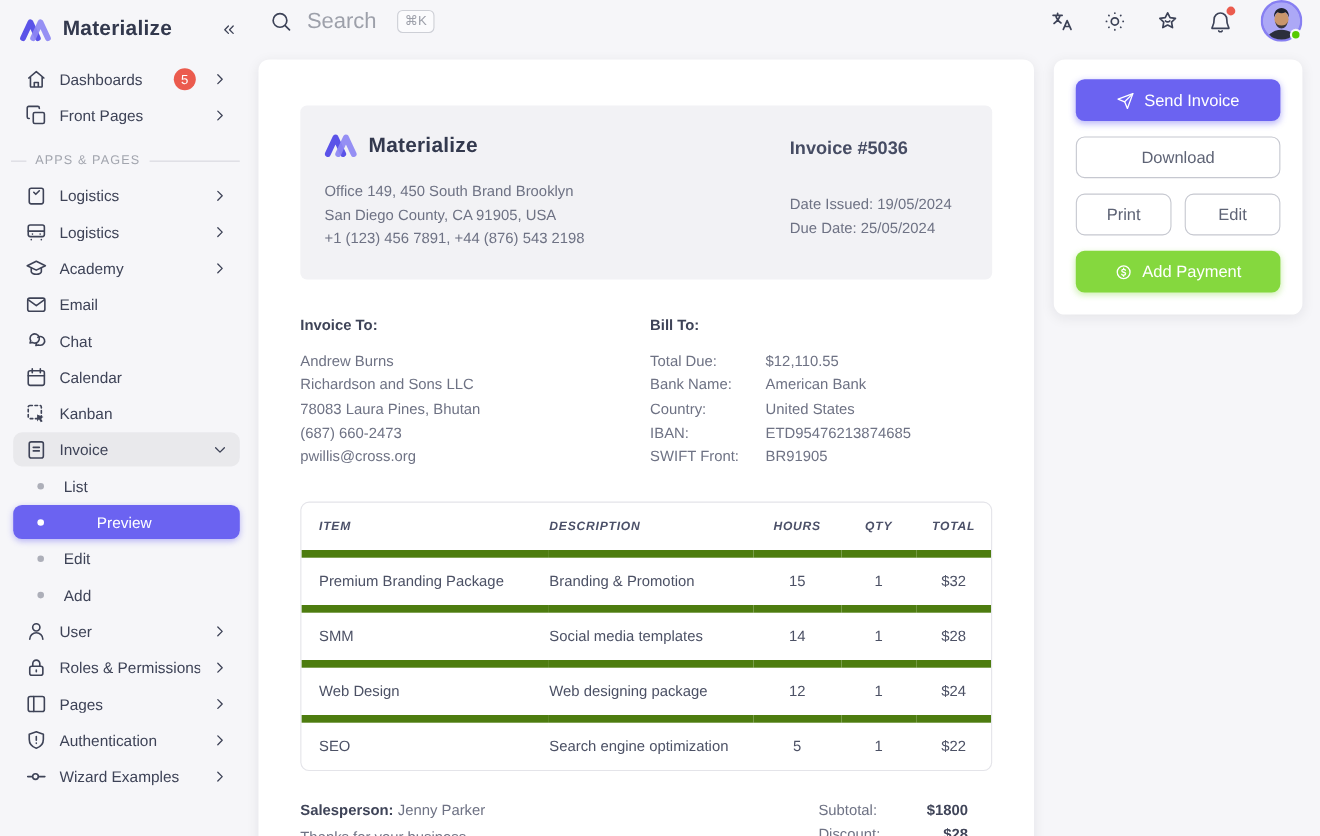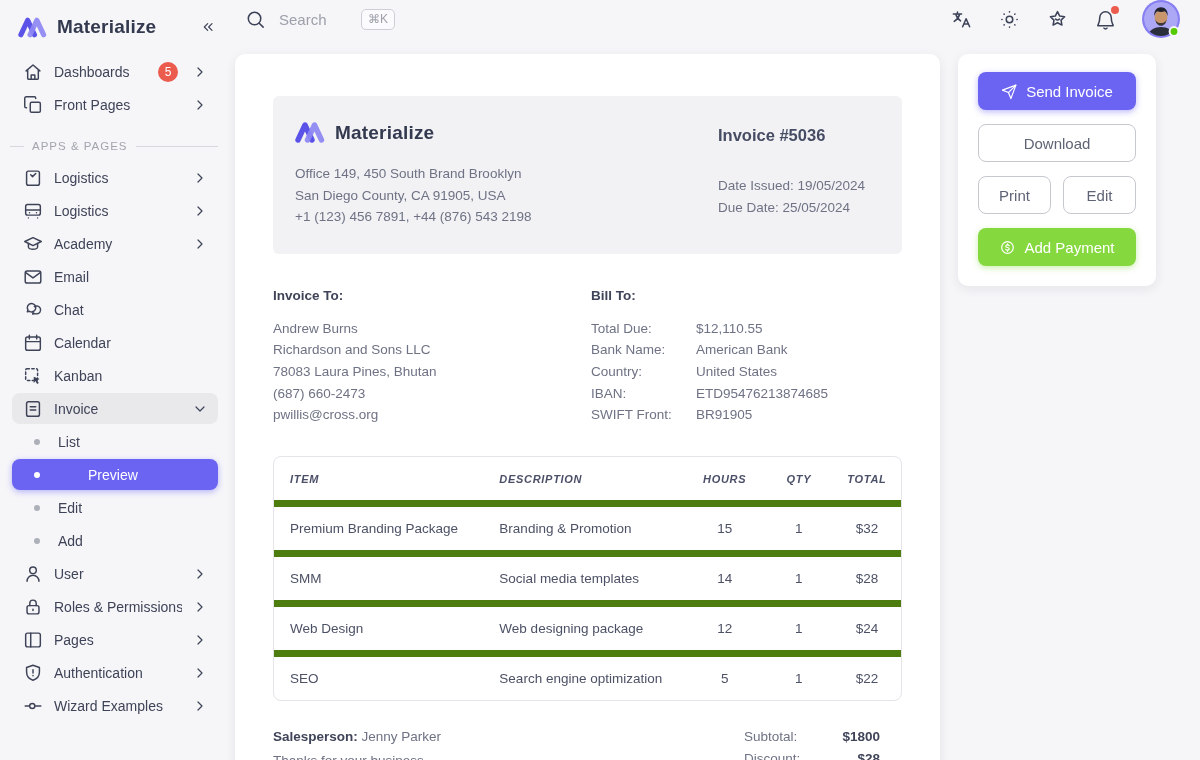--- a/index.html
+++ b/index.html
@@ -34,21 +34,21 @@
   .sec-header::after  { content:""; flex:1; height:1px; background:#D7D8DE; }
   .ico { width:22px; height:22px; stroke:#3E4357; stroke-width:1.6; fill:none; stroke-linecap:round; stroke-linejoin:round; flex:0 0 22px; }
   .chev { width:16px; height:16px; stroke:#3E4357; stroke-width:1.8; fill:none; stroke-linecap:round; stroke-linejoin:round; }
   .dot { width:22px; display:grid; place-items:center; flex:0 0 22px; }
   .dot i { width:6px; height:6px; border-radius:50%; background:#ADAFB9; display:block; }
   .nav-item.active .dot i { background:#fff; }
   
   .main { flex:1; display:flex; flex-direction:column; }
   .topbar { height:54px; display:flex; align-items:center; padding:0 20px 0 14px; gap:12px; }
   .search-wrap { display:flex; align-items:center; gap:12px; cursor:pointer; }
-  .search-input { border:none; background:transparent; outline:none; font-family:inherit; font-size:15px; width:70px; color:#6E7284; }
+  .search-input { border:none; background:transparent; outline:none; font-family:inherit; font-size:20px; width:70px; color:#6E7284; }
   .search-input::placeholder { color:#9DA0AA; }
   .kbd { border:1px solid #CDCFD6; border-radius:5px; padding:2px 6px 3px; font-size:12px; color:#9DA0AA; background:#FBFBFD; }
   .top-icons { margin-left:auto; display:flex; align-items:center; gap:25px; }
   .tico { width:23px; height:23px; stroke:#3C4257; stroke-width:1.6; fill:none; stroke-linecap:round; stroke-linejoin:round; cursor:pointer; }
   .avatar-wrap { position:relative; width:38px; height:38px; cursor:pointer; }
   
   .content { display:flex; align-items:flex-start; gap:18px; padding:16px 20px 0 5px; }
   .card {
     background:#fff; border-radius:10px;
     box-shadow:0 3px 12px rgba(20,21,33,.08);
@@ -81,21 +81,21 @@
   
   .inv-foot { display:flex; justify-content:space-between; margin-top:28px; }
   .sales { font-size:13.5px; color:#6E7284; }
   .sales b { color:#3F4458; font-weight:700; }
   .sales .note { margin-top:9px; }
   .totals { width:136px; margin-right:22px; font-size:13.5px; }
   .trow { display:flex; justify-content:space-between; margin-bottom:7px; }
   .trow .tl { color:#6E7284; }
   .trow .tv { color:#3F4458; font-weight:700; }
   
-  .actions-card { width:198px; padding:18px 20px 20px; }
+  .actions-card { width:226px; padding:18px 20px 20px; }
   .btn {
     width:100%; height:38px; border-radius:8px; font-size:15px; font-family:inherit;
     display:flex; align-items:center; justify-content:center; gap:8px; cursor:pointer;
     margin-bottom:14px;
   }
   .btn:last-child { margin-bottom:0; }
   .btn-primary { background:#6B63F1; border:none; color:#fff; box-shadow:0 2px 6px rgba(107,99,241,.45); }
   .btn-outline { background:#fff; border:1px solid #C6C8D0; color:#5E6375; }
   .btn-success { background:#85D83E; border:none; color:#fff; box-shadow:0 2px 6px rgba(133,216,62,.4); }
   .btn-row { display:flex; gap:12px; margin-bottom:14px; }

